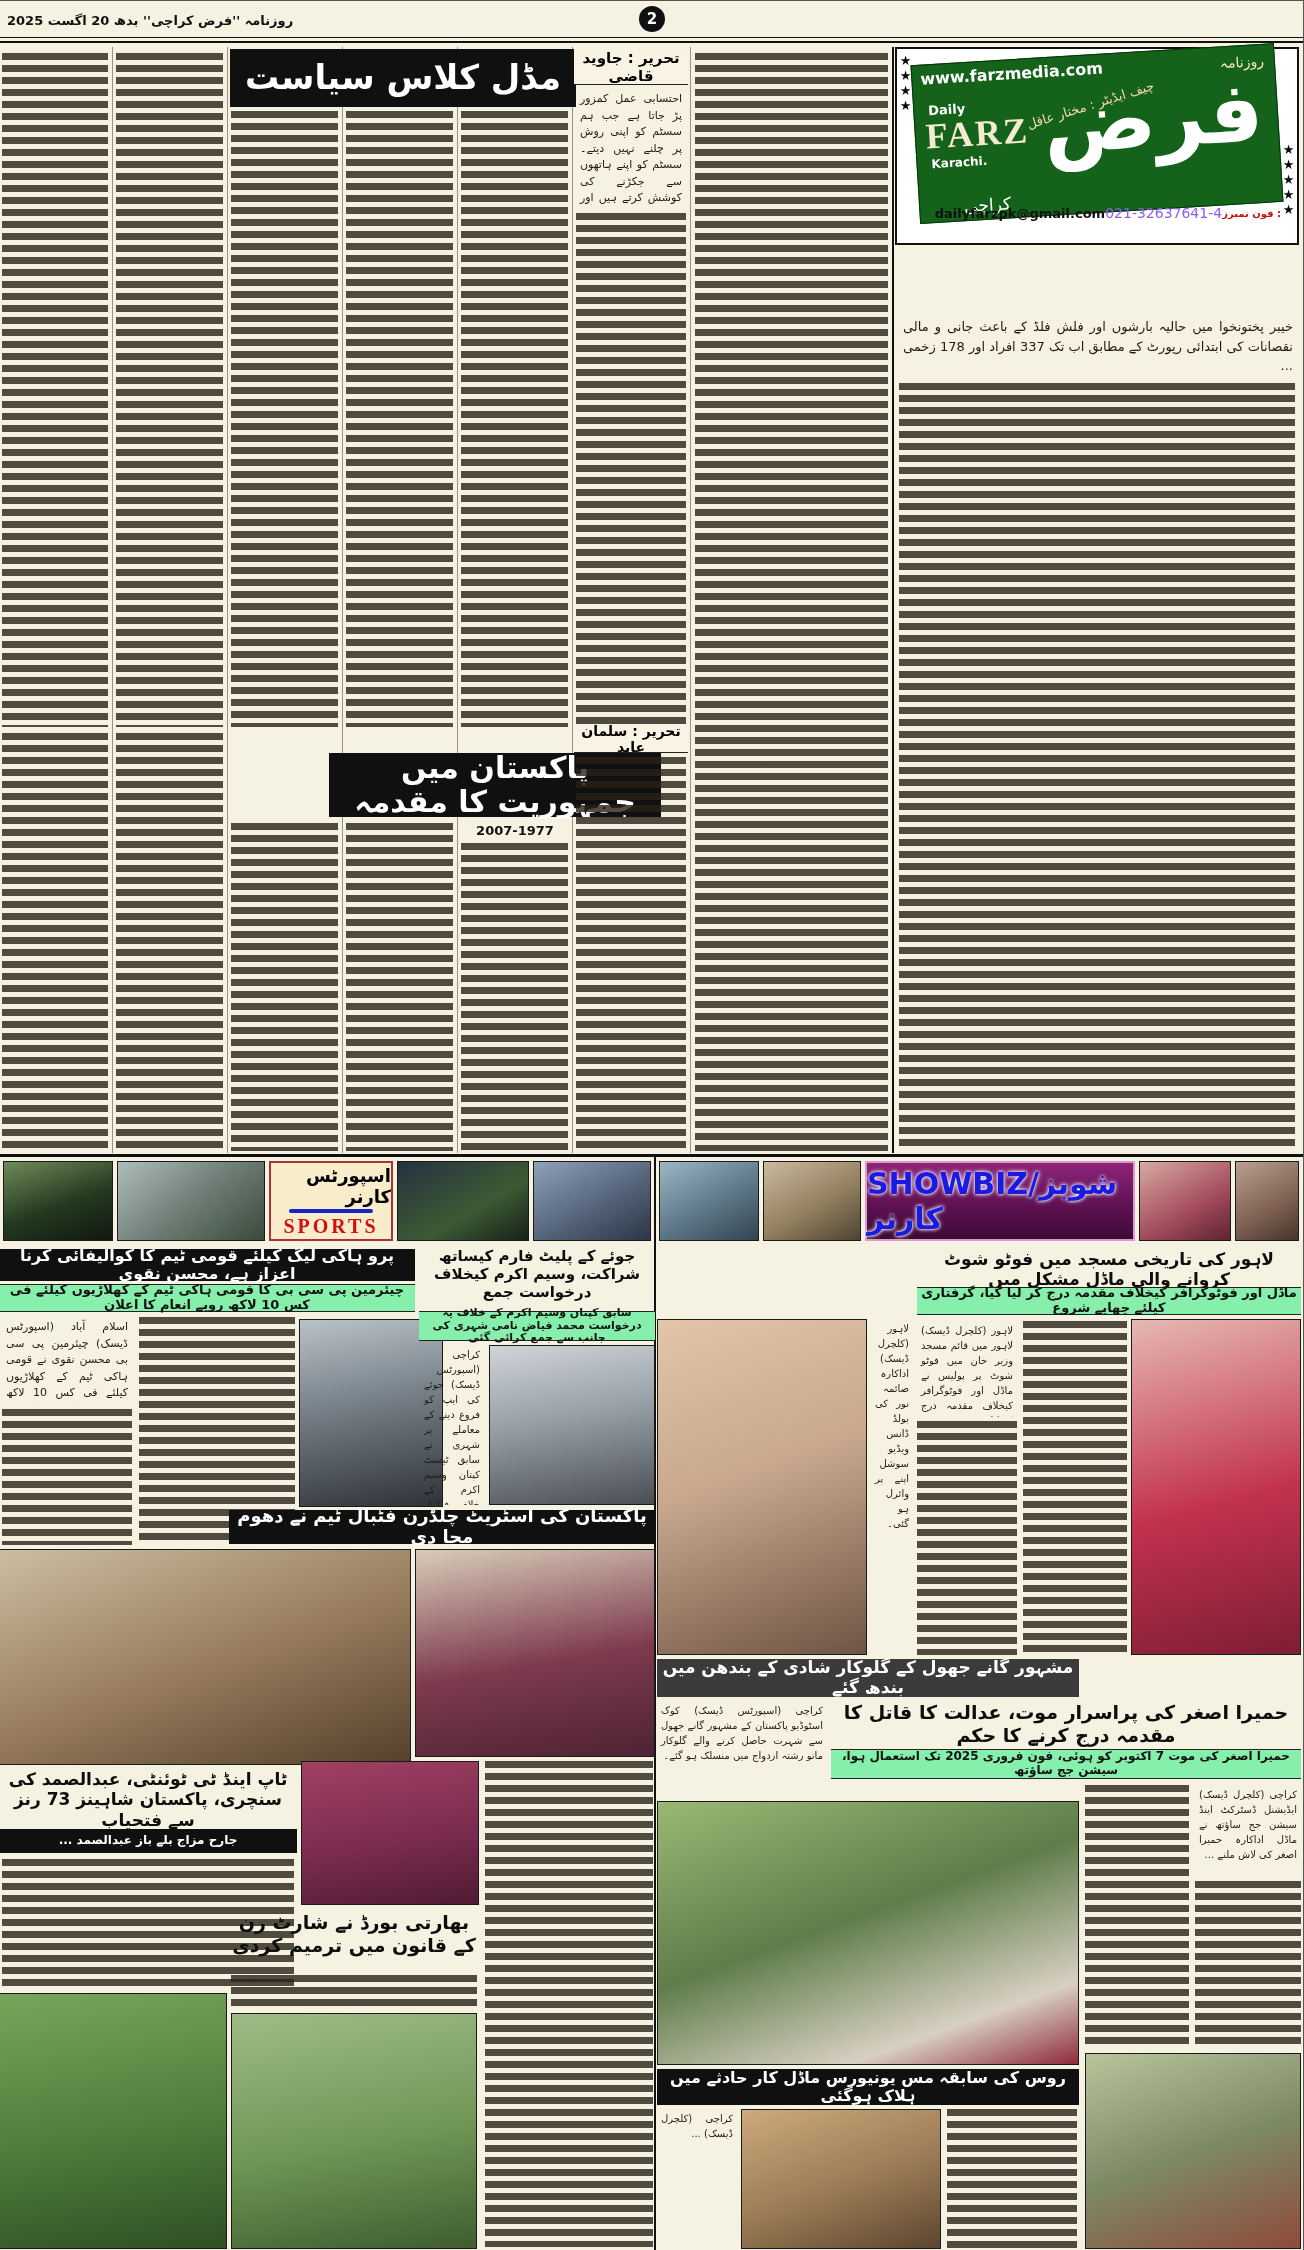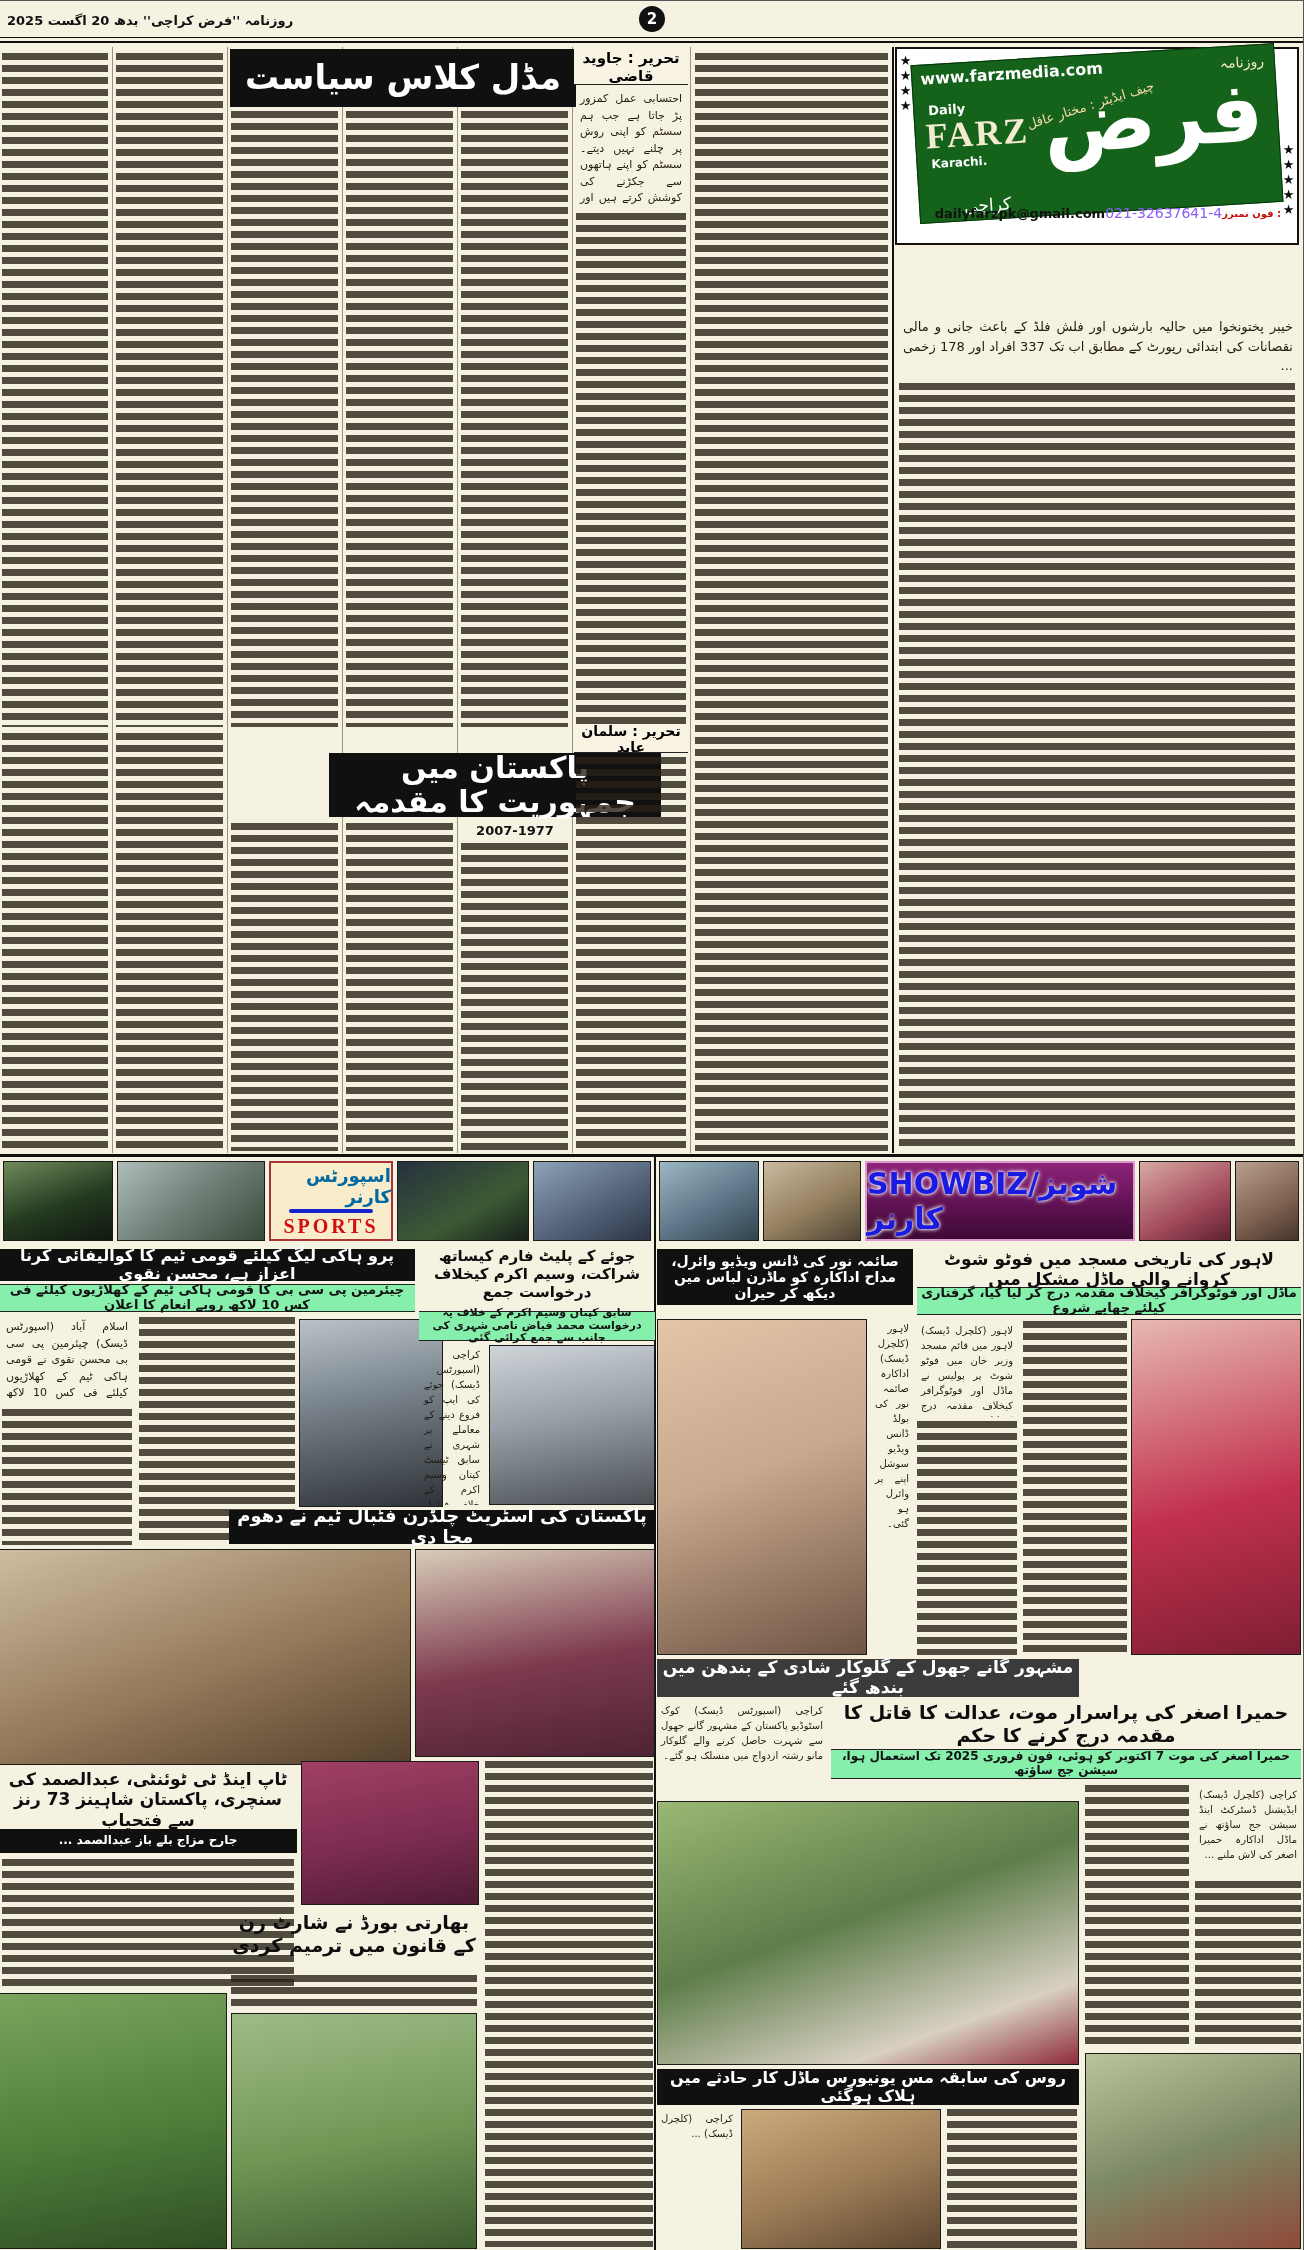--- a/index.html
+++ b/index.html
@@ -79,21 +79,21 @@
   <div class="abs tf" style="left:347px;top:822px;width:107px;height:328px;"></div>
   <div class="abs tf" style="left:462px;top:842px;width:107px;height:308px;"></div>
   <div class="abs tf" style="left:577px;top:756px;width:110px;height:394px;"></div>
 
   <div class="abs hrule" style="left:0;top:1153px;width:1304px;height:2.5px;"></div>
   <div class="abs hrule" style="left:655px;top:1156px;width:2px;height:1094px;"></div>
 
   <div class="abs ph" style="left:4px;top:1160px;width:110px;height:80px;background:linear-gradient(160deg,#6f8a5a 0%,#24391f 55%,#101810 100%);"></div>
   <div class="abs ph" style="left:118px;top:1160px;width:148px;height:80px;background:linear-gradient(140deg,#aebdb9 0%,#6f7f77 50%,#394a3a 100%);"></div>
   <div class="abs" style="left:270px;top:1160px;width:124px;height:80px;background:#f8ecca;border:2px solid #a33;display:flex;flex-direction:column;align-items:center;justify-content:center;gap:2px;">
-    <span style="color:#0369a1;font-weight:bold;font-size:18px;">اسپورٹس کارنر</span>
+    <span style="color:#000000;font-weight:bold;font-size:18px;">اسپورٹس کارنر</span>
     <span style="display:block;width:84px;height:4px;background:#1326c9;border-radius:2px;"></span>
     <span style="color:#d40e0e;font-weight:bold;font-family:'Liberation Serif',serif;font-size:20px;letter-spacing:3px;direction:ltr;">SPORTS</span>
   </div>
   <div class="abs ph" style="left:398px;top:1160px;width:132px;height:80px;background:linear-gradient(150deg,#27313f 0%,#3c5a34 60%,#17211a 100%);"></div>
   <div class="abs ph" style="left:534px;top:1160px;width:118px;height:80px;background:linear-gradient(150deg,#8ea2b8 0%,#55647a 55%,#2c3547 100%);"></div>
 
   <div class="abs ph" style="left:660px;top:1160px;width:100px;height:80px;background:linear-gradient(150deg,#9db6c4 0%,#5d7788 55%,#32434e 100%);"></div>
   <div class="abs ph" style="left:764px;top:1160px;width:98px;height:80px;background:linear-gradient(150deg,#cbb9a0 0%,#94805f 55%,#4e4334 100%);"></div>
   <div class="abs" style="left:866px;top:1160px;width:270px;height:80px;background:linear-gradient(180deg,#8d2479 0%,#5c1050 60%,#3c0a34 100%);border:2px solid #d9c; display:flex;align-items:center;justify-content:center;">
     <span style="color:#1a1ae0;font-weight:bold;font-size:30px;direction:ltr;text-shadow:0 0 3px #fff,0 0 5px #fff;">SHOWBIZ/شوبز کارنر</span>
@@ -124,21 +124,20 @@
 
   <div class="abs ph" style="left:302px;top:1760px;width:178px;height:144px;background:linear-gradient(170deg,#a04064 0%,#7c2c50 55%,#4f1b34 100%);"></div>
   <div class="abs tf" style="left:486px;top:1760px;width:168px;height:486px;"></div>
 
   <div class="abs headline-blk" style="left:230px;top:1910px;width:250px;height:60px;font-size:19px;">بھارتی بورڈ نے شارٹ رن کے قانون میں ترمیم کردی</div>
   <div class="abs tf" style="left:232px;top:1974px;width:246px;height:34px;"></div>
 
   <div class="abs ph" style="left:0px;top:1992px;width:228px;height:256px;background:linear-gradient(170deg,#79a45c 0%,#4e7d3a 55%,#2f4f24 100%);"></div>
   <div class="abs ph" style="left:232px;top:2012px;width:246px;height:236px;background:linear-gradient(170deg,#9ebc86 0%,#6f9655 55%,#3f5d30 100%);"></div>
 
-  <div class="abs hbar" style="left:658px;top:1248px;width:256px;height:56px;font-size:14px;">صائمہ نور کی ڈانس ویڈیو وائرل، مداح اداکارہ کو ماڈرن لباس میں دیکھ کر حیران</div>
   <div class="abs lead" style="left:872px;top:1318px;width:42px;height:336px;font-size:10px;">لاہور (کلچرل ڈیسک) اداکارہ صائمہ نور کی بولڈ ڈانس ویڈیو سوشل اپنے پر وائرل ہو گئی۔</div>
   <div class="abs ph" style="left:658px;top:1318px;width:210px;height:336px;background:linear-gradient(160deg,#e3c5a8 0%,#c9a88e 45%,#6e5544 100%);"></div>
 
   <div class="abs headline-blk" style="left:918px;top:1248px;width:384px;height:34px;font-size:17px;">لاہور کی تاریخی مسجد میں فوٹو شوٹ کروانے والی ماڈل مشکل میں</div>
   <div class="abs subhead" style="left:918px;top:1286px;width:384px;height:28px;font-size:13px;">ماڈل اور فوٹوگرافر کیخلاف مقدمہ درج کر لیا گیا، گرفتاری کیلئے چھاپے شروع</div>
   <div class="abs lead" style="left:918px;top:1320px;width:100px;height:96px;font-size:10px;">لاہور (کلچرل ڈیسک) لاہور میں قائم مسجد وزیر خان میں فوٹو شوٹ پر پولیس نے ماڈل اور فوٹوگرافر کیخلاف مقدمہ درج کر لیا۔</div>
   <div class="abs tf" style="left:918px;top:1420px;width:100px;height:234px;"></div>
   <div class="abs tf" style="left:1024px;top:1320px;width:104px;height:334px;"></div>
   <div class="abs ph" style="left:1132px;top:1318px;width:170px;height:336px;background:linear-gradient(165deg,#e6b8b0 0%,#c2314e 55%,#7d1e33 100%);"></div>
 

